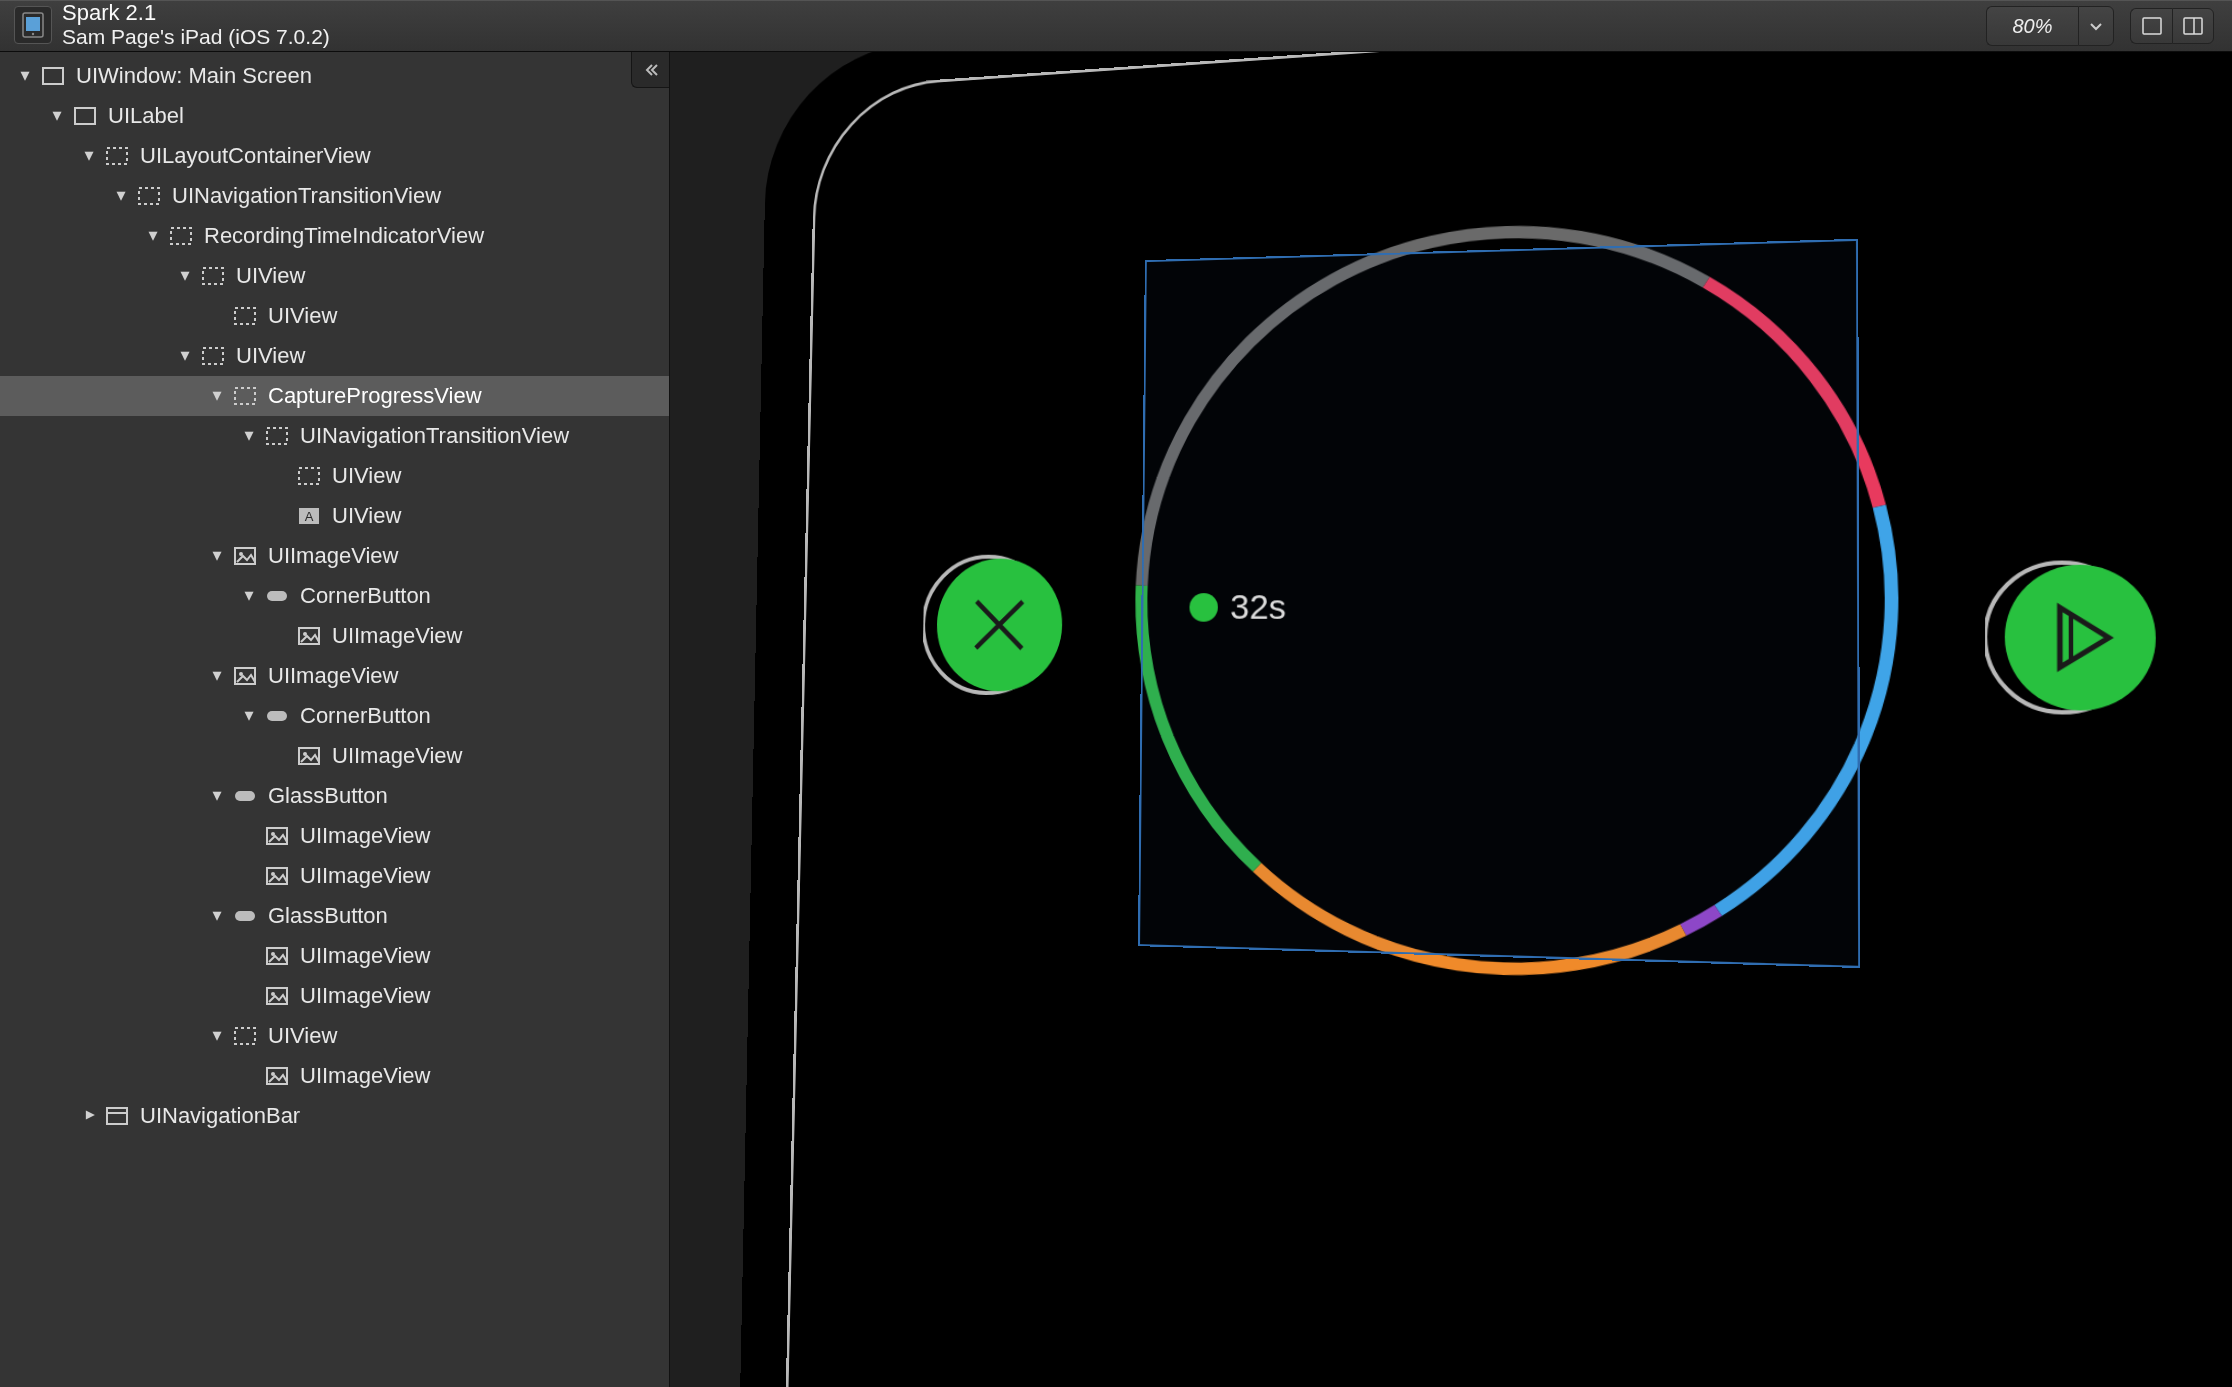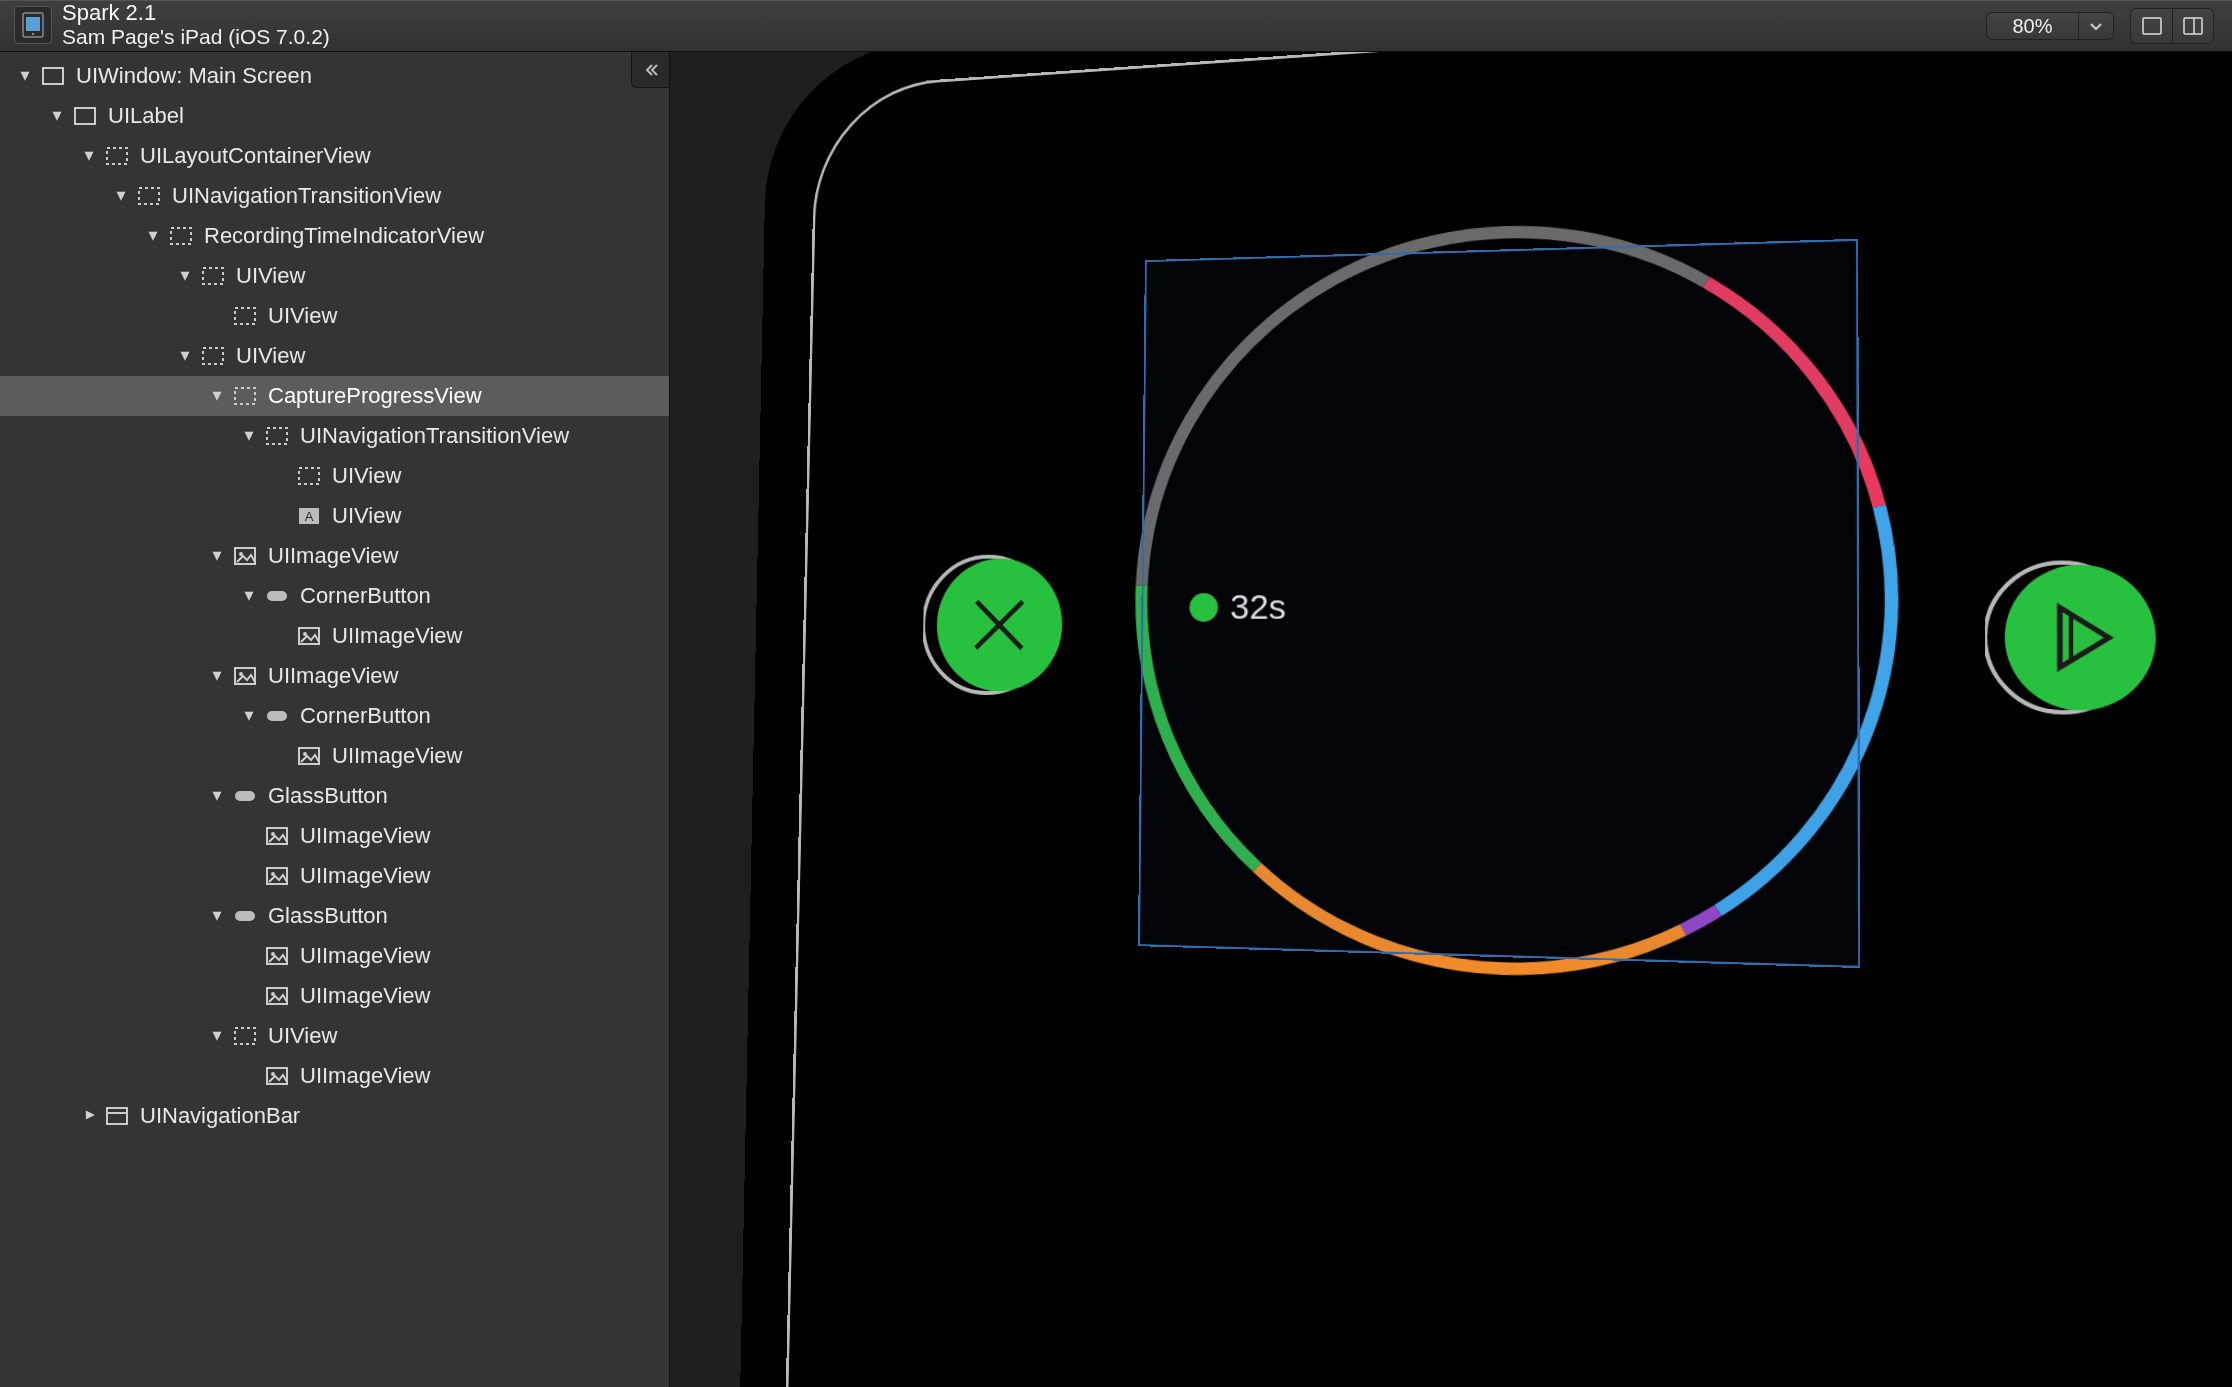--- a/index.html
+++ b/index.html
@@ -35,21 +35,21 @@
   border-radius: 4px;
   display: flex;
   align-items: center;
   justify-content: center;
 }
 .app-icon svg { width: 26px; height: 26px; }
 .title-block { display: flex; flex-direction: column; margin-top: 1px; }
 .app-title { font-size: 22px; font-weight: 400; color: #fafafa; line-height: 24px; }
 .app-subtitle { font-size: 21px; font-weight: 400; color: #f0f0f0; line-height: 24px; }
 .header-right { margin-left: auto; display: flex; align-items: center; height: 52px; padding-right: 18px; gap: 16px; }
-.zoom-group { display: flex; height: 28px; }
+.zoom-group { display: flex; height: 40px; font-style: italic; }
 .zoom-display {
   width: 92px;
   background: linear-gradient(#444, #383838);
   border: 1px solid #222;
   border-right: none;
   border-radius: 6px 0 0 6px;
   display: flex; align-items: center; justify-content: center;
   font-size: 20px; color: #eee;
 }
 .zoom-stepper {

